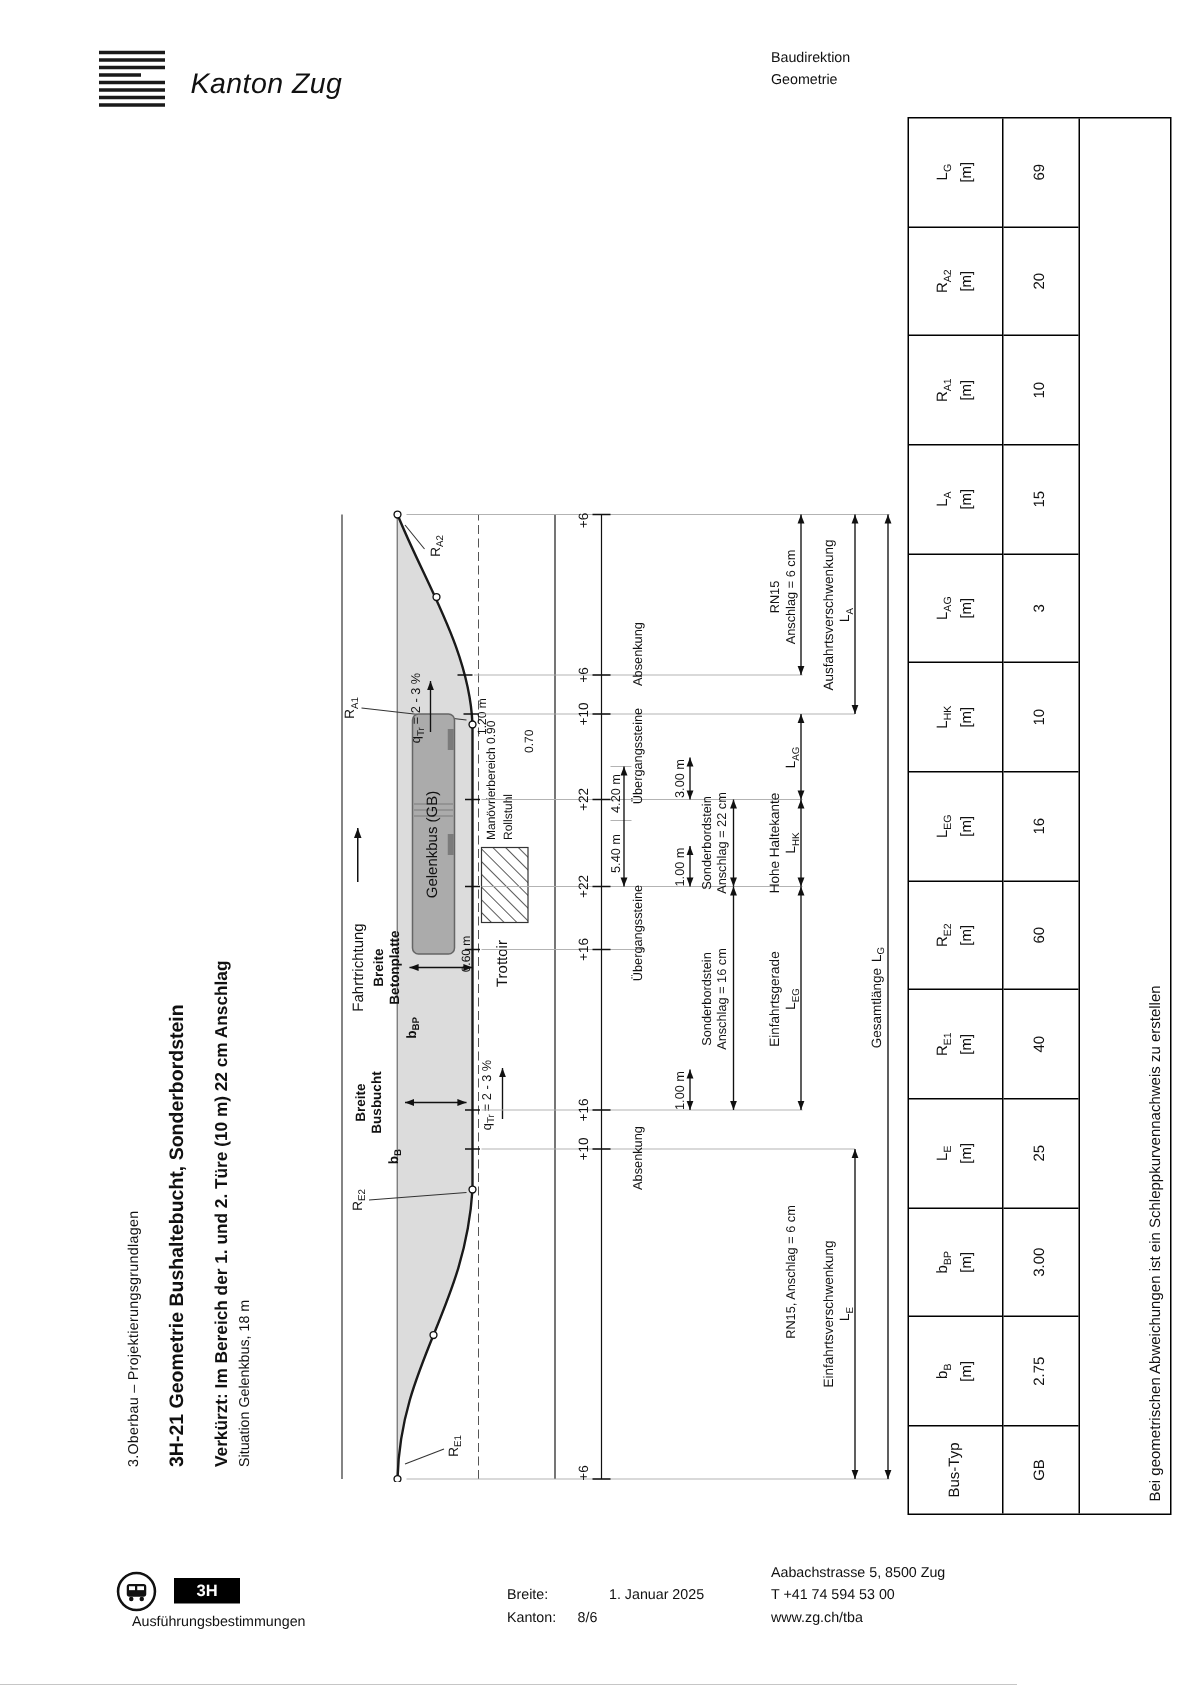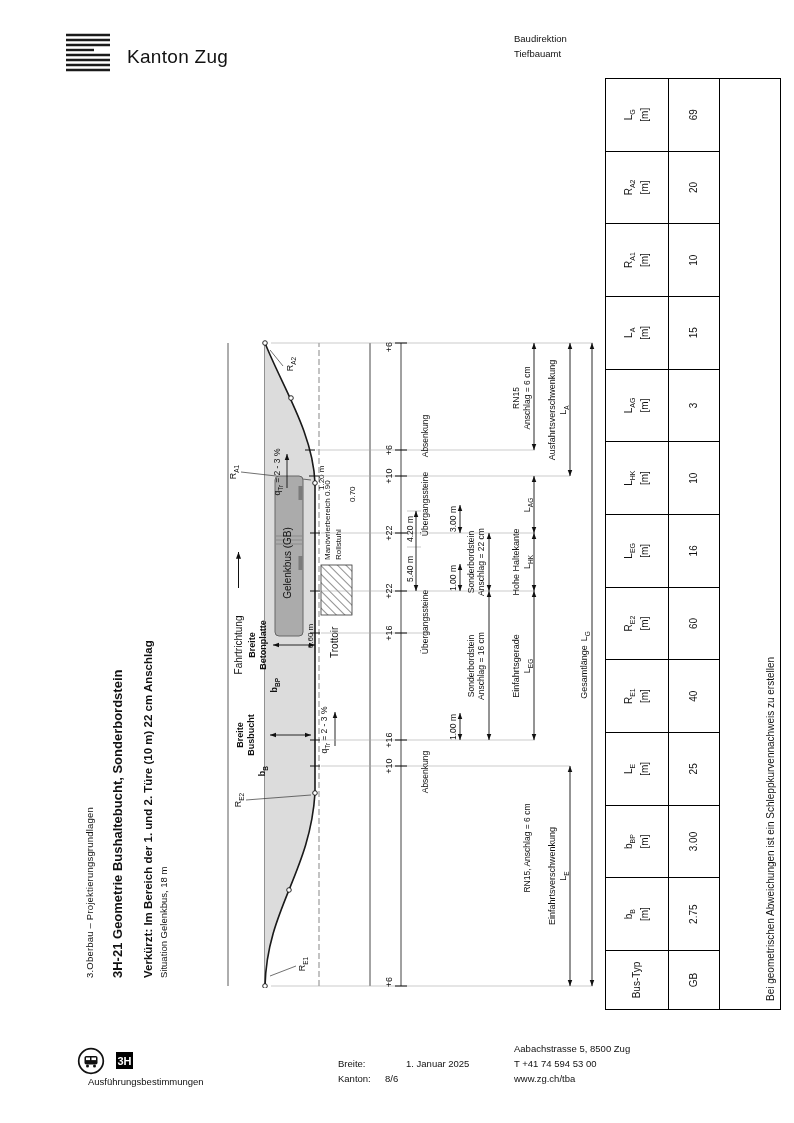--- a/index.html
+++ b/index.html
@@ -5,36 +5,36 @@
   html,body{margin:0;padding:0;background:#9a9a9a;}
   .page{position:relative;width:794px;height:1123px;background:#fff;margin:0 auto;
         font-family:"Liberation Sans","DejaVu Sans",sans-serif;color:#111;overflow:hidden;}
   .abs{position:absolute;}
   .rot{position:absolute;transform-origin:0 0;transform:rotate(-90deg);}
   .small{font-size:9.5px;}
   .chap{font-size:9.5px;letter-spacing:.2px;}
   .t1{font-size:13px;font-weight:bold;margin-top:15px;}
   .t2{font-size:11.5px;font-weight:bold;margin-top:17px;}
   .t3{font-size:9.5px;margin-top:4px;}
-  .brand{font-size:19px;letter-spacing:.3px;}
+  .brand{font-size:19px;letter-spacing:.3px;font-style:italic;}
   
   .btable{width:932px;height:176px;border:1.4px solid #000;box-sizing:border-box;
           display:flex;flex-direction:column;background:#fff;}
   .trow{display:flex;flex:none;}
   .trow.hdr{height:62px;}
   .trow.val{height:50px;border-top:1px solid #000;}
   .trow.note{flex:1;border-top:1px solid #000;align-items:flex-end;}
   .cell{flex:1;display:flex;flex-direction:column;justify-content:center;align-items:center;
         font-size:10px;line-height:12px;box-sizing:border-box;}
   .cell.first{flex:none;width:58px;}
   .cell + .cell{border-left:1px solid #000;}
   .cell sub{font-size:7px;}
   .notecell{font-size:10px;padding:4px 8px;}
   .badge{background:#000;color:#fff;font-weight:bold;font-size:11px;
-         width:17px;height:17px;display:flex;align-items:center;justify-content:center;}
+         width:44px;height:17px;display:flex;align-items:center;justify-content:center;}
   svg text{fill:#111;}
 </style>
 </head>
 <body>
 
 <div class="page">
 
   <svg class="abs" style="left:64px;top:32px" width="50" height="42" viewBox="0 0 50 42">
     <g stroke="#1a1a1a" stroke-width="2.4">
       <line x1="2" y1="3" x2="46" y2="3"></line>
@@ -42,21 +42,21 @@
       <line x1="2" y1="13" x2="46" y2="13"></line>
       <line x1="2" y1="18" x2="30" y2="18"></line>
       <line x1="2" y1="23" x2="46" y2="23"></line>
       <line x1="2" y1="28" x2="46" y2="28"></line>
       <line x1="2" y1="33" x2="46" y2="33"></line>
       <line x1="2" y1="38" x2="46" y2="38"></line>
     </g>
   </svg>
   <div class="abs brand" style="left:127px;top:46px">Kanton Zug</div>
   <div class="abs small" style="left:514px;top:33px">Baudirektion</div>
-  <div class="abs small" style="left:514px;top:48px">Tiefbauamt</div>
+  <div class="abs small" style="left:514px;top:48px">Geometrie</div>
 
   <div class="rot" style="left:84px;top:978px;width:402px;height:106px">
     <div class="chap">3.Oberbau – Projektierungsgrundlagen</div>
     <div class="t1">3H-21 Geometrie Bushaltebucht, Sonderbordstein</div>
     <div class="t2">Verkürzt: Im Bereich der 1. und 2. Türe (10 m) 22 cm Anschlag</div>
     <div class="t3">Situation Gelenkbus, 18 m</div>
   </div>
 
   <div class="rot" style="left:225px;top:988px;width:660px;height:378px">
     <svg width="660" height="378" viewBox="0 0 660 378">

